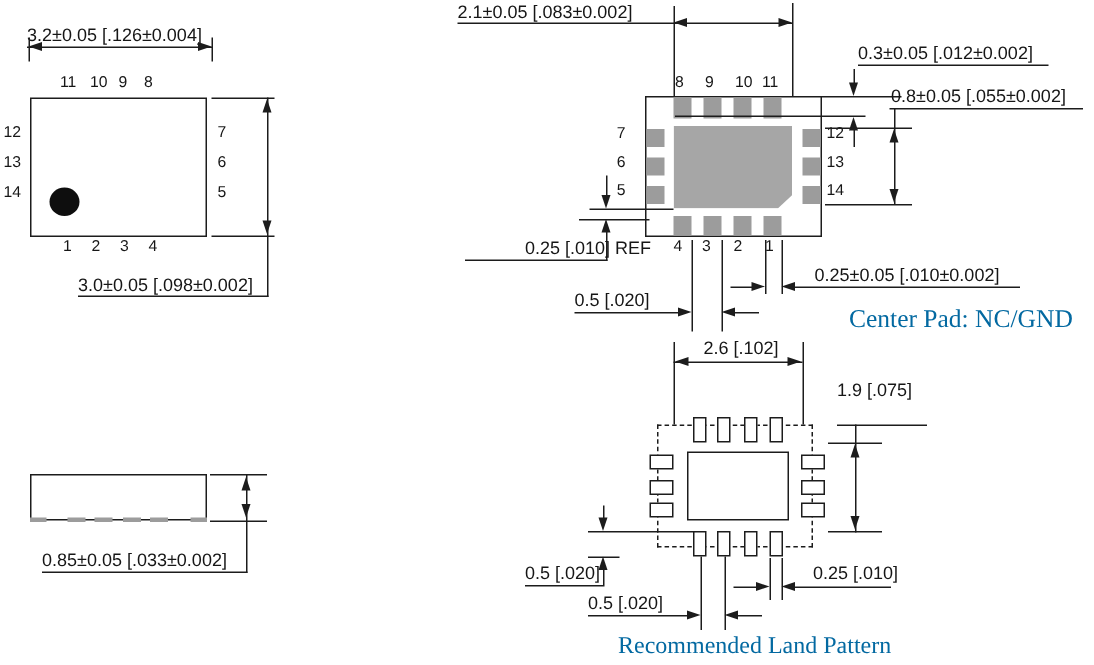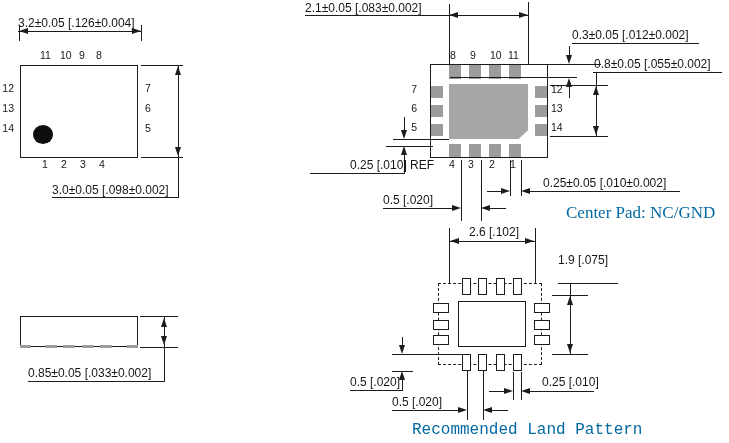--- a/index.html
+++ b/index.html
@@ -229,16 +229,16 @@
     <div class="h" style="left:492px;top:410px;width:16px;"></div>
 
     <div class="v" style="left:513px;top:372px;height:28px;"></div>
     <div class="v" style="left:521px;top:372px;height:28px;"></div>
     <div class="h" style="left:489px;top:391px;width:16px;"></div>
     <div class="aR" style="left:504px;top:388px;"></div>
     <div class="aL" style="left:521px;top:388px;"></div>
     <div class="h" style="left:530px;top:391px;width:64px;"></div>
     <div class="t" style="left:542px;top:376px;">0.25 [.010]</div>
 
-    <div class="serif" style="left:412px;top:422px;font-size:16px;font-family:Liberation Mono, monospace;">Recommended Land Pattern</div>
+    <div class="serif" style="left:412px;top:422px;font-size:16px;">Recommended Land Pattern</div>
   </div>
 
 </div>
 
 </body></html>

